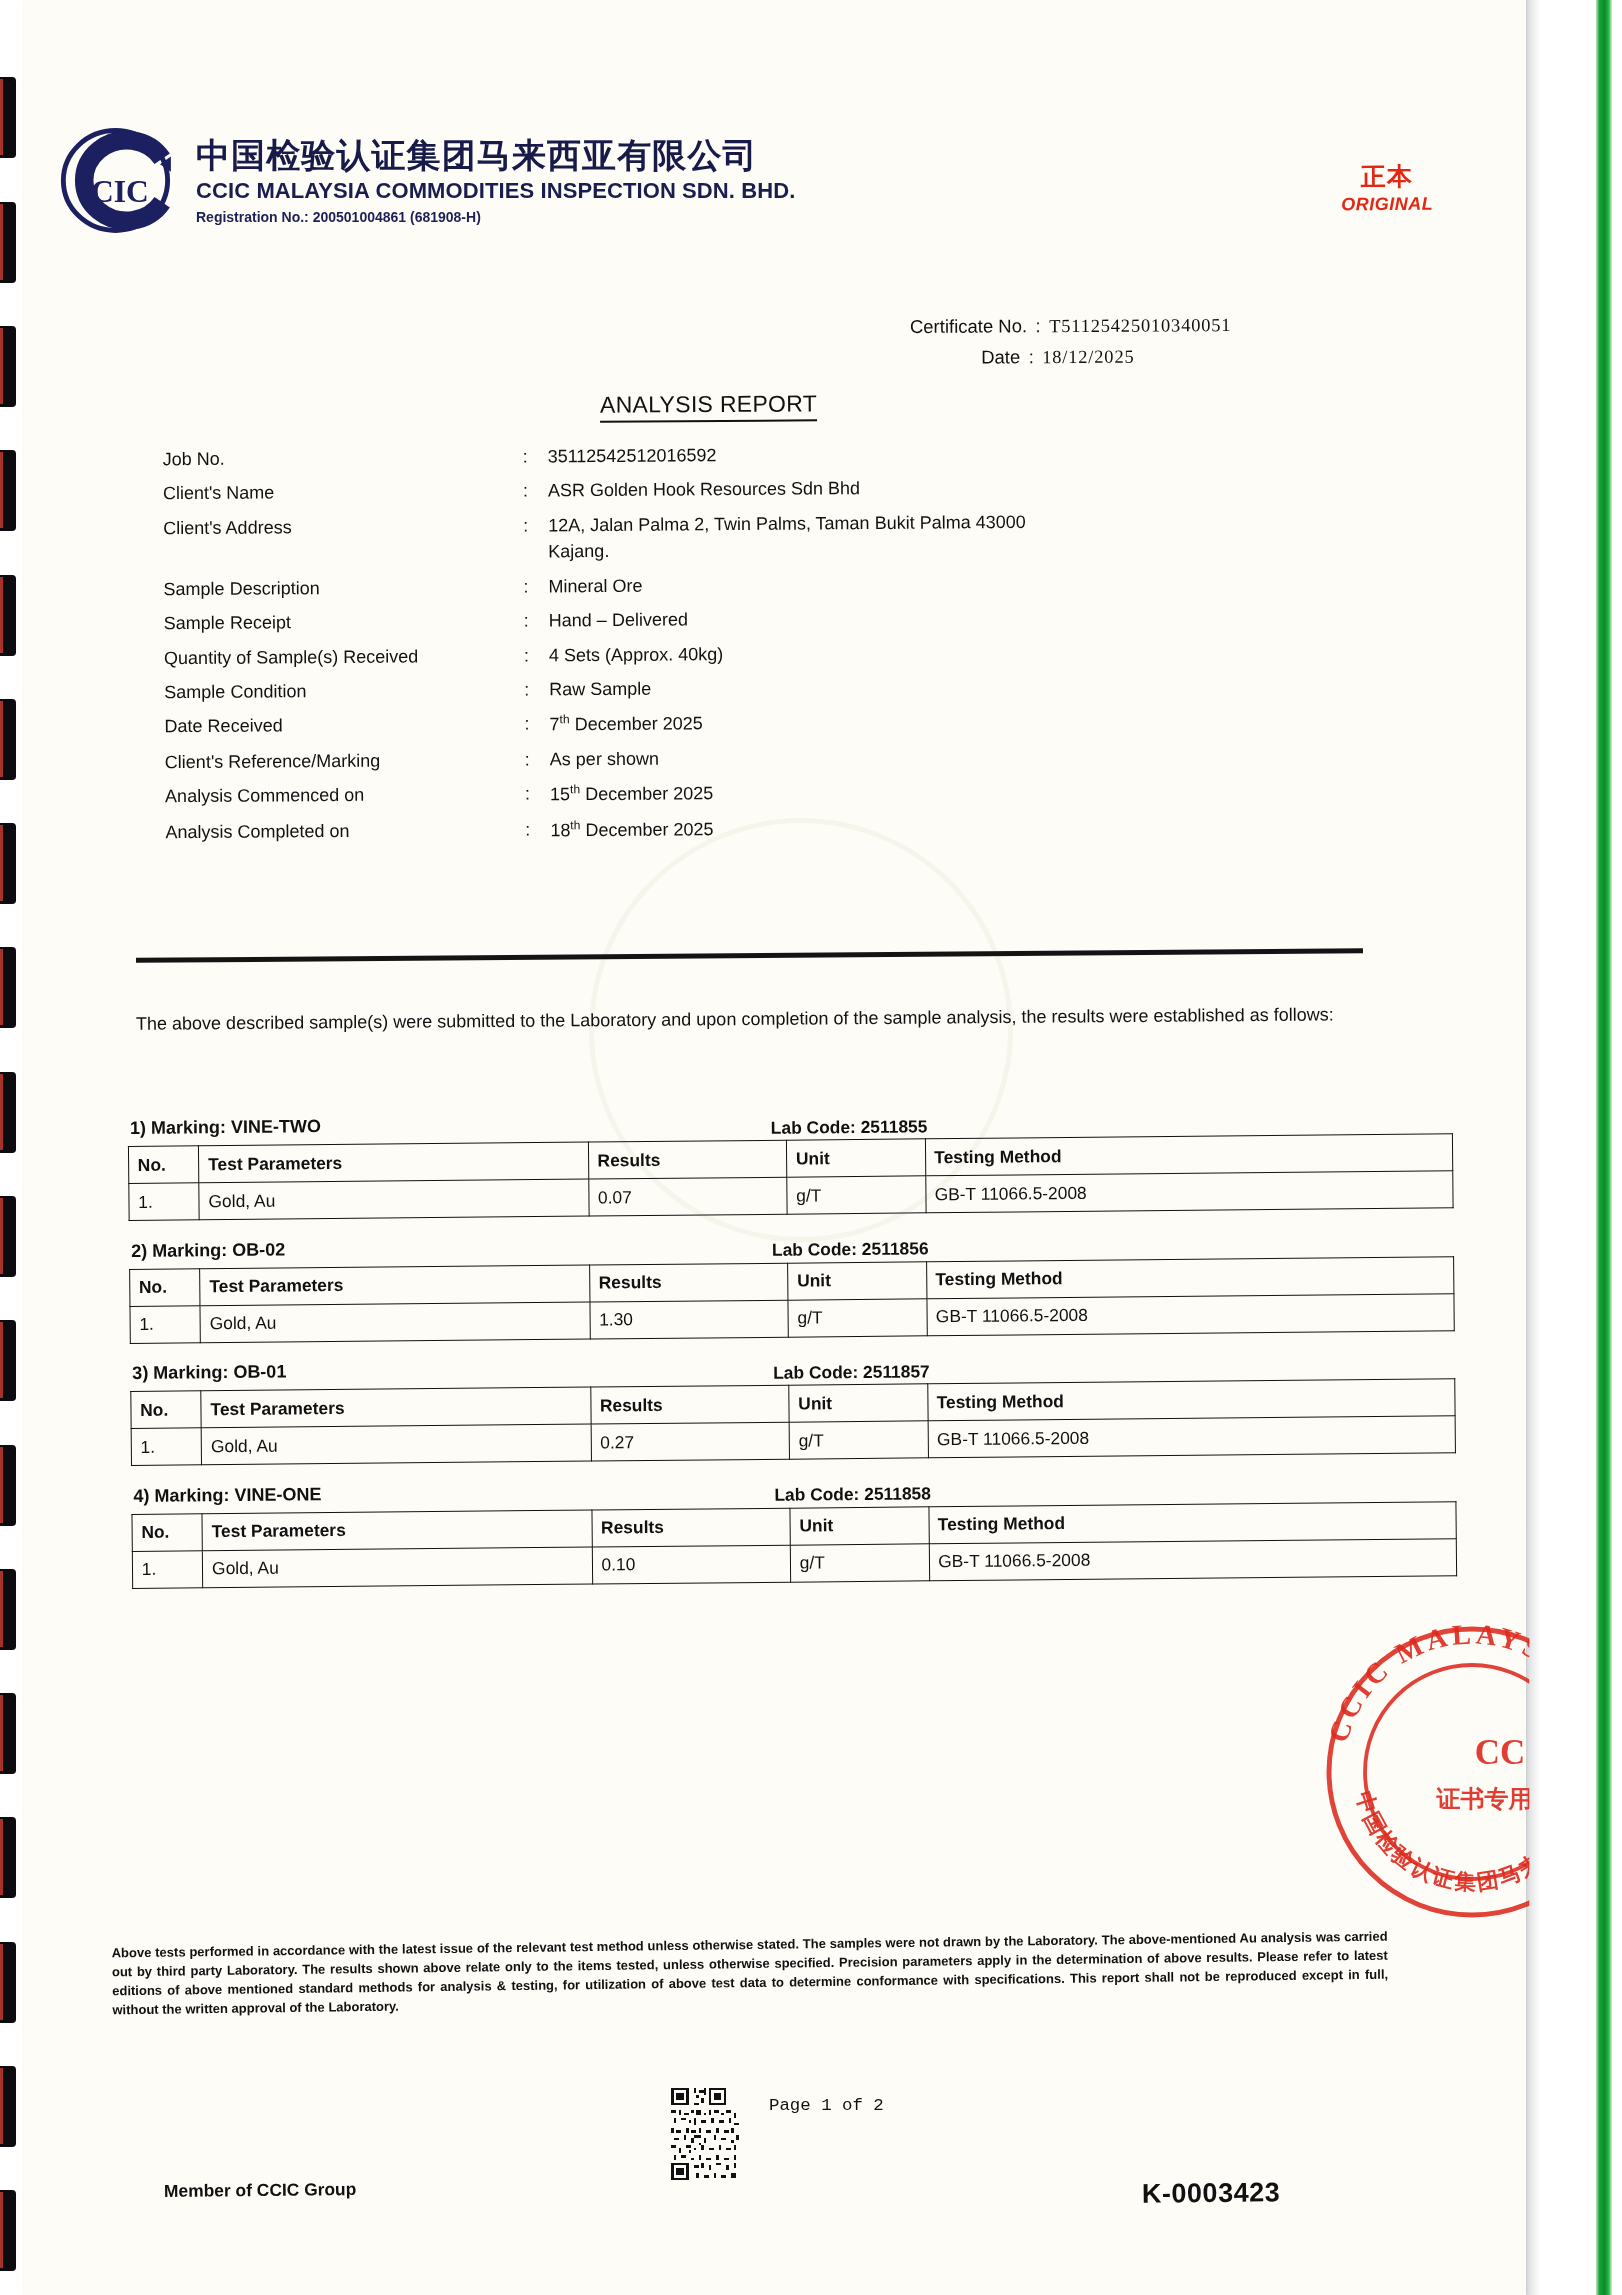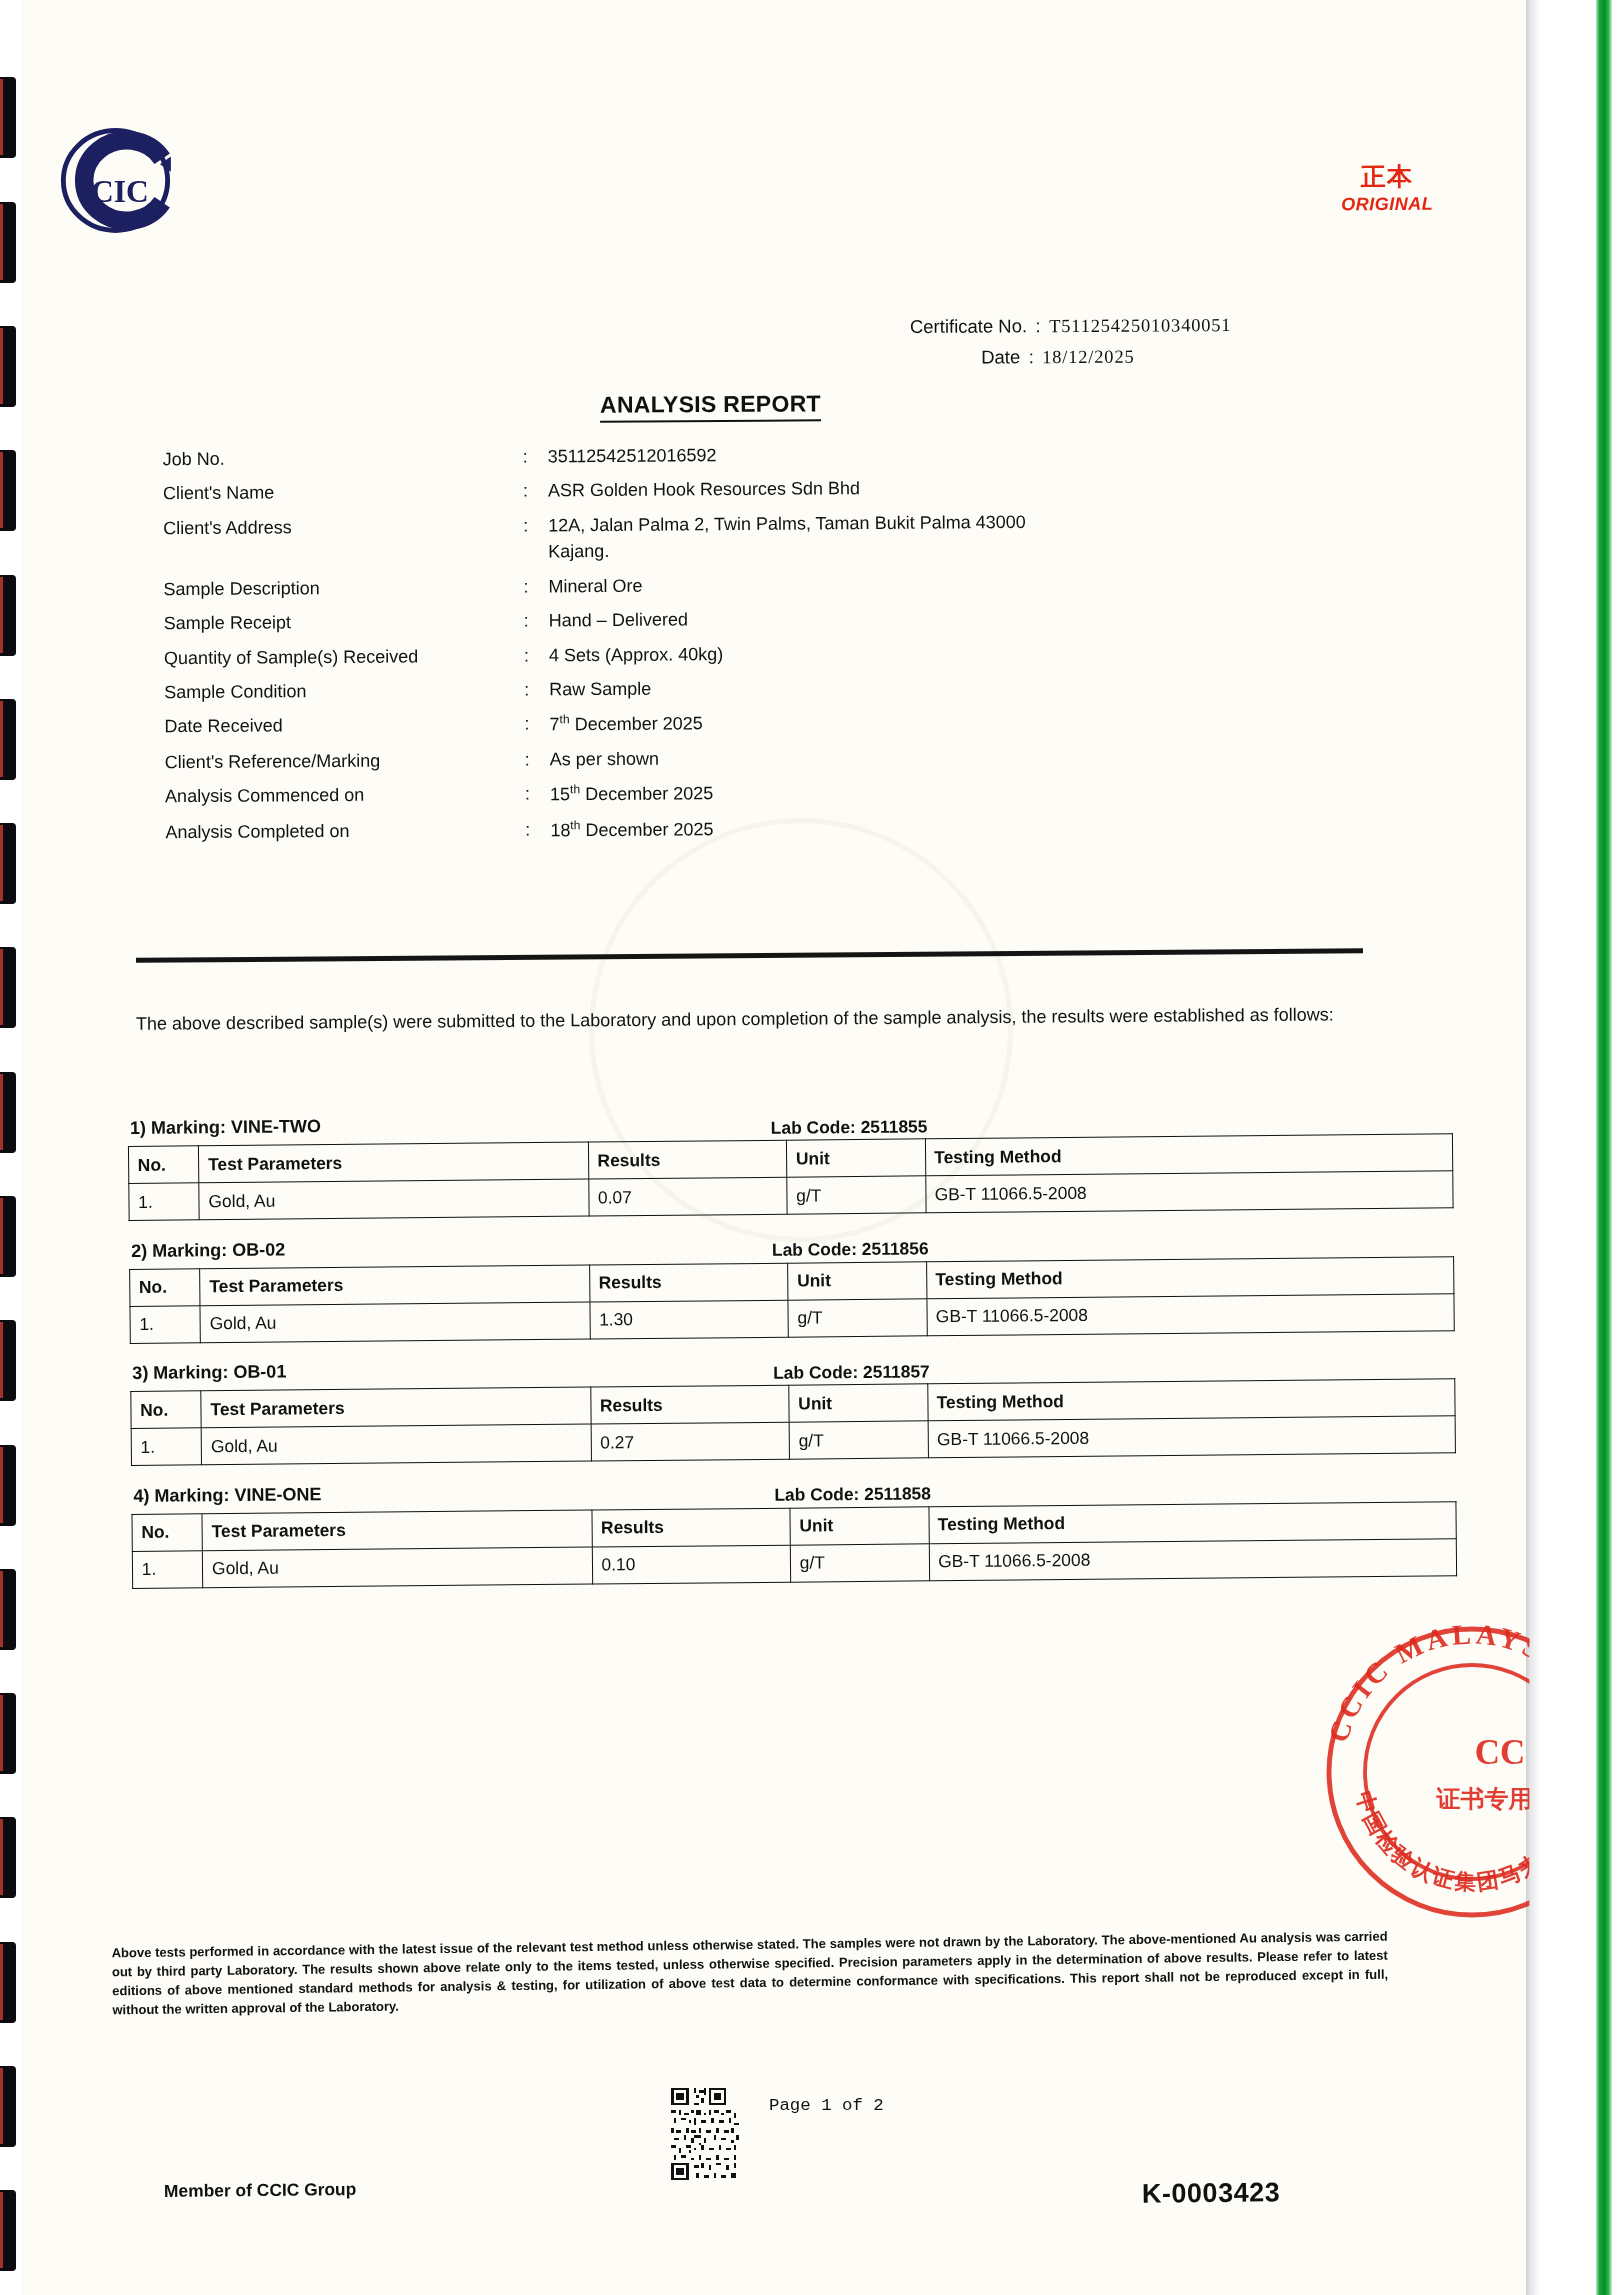--- a/index.html
+++ b/index.html
@@ -154,21 +154,21 @@
   .cert-colon { display: inline-block; width: 22px; text-align: center; }
   .cert-value { font-family: "Liberation Serif", serif; letter-spacing: 0.8px; }
   #cert-row-date { padding-left: 71px; }
 
   
   #report-title {
     position: absolute;
     left: 600px;
     top: 391px;
     font-size: 23px;
-    font-weight: 700;
+    font-weight: 400;
     letter-spacing: 0.3px;
     border-bottom: 2.7px solid #111;
     padding-bottom: 1.6px;
     transform: rotate(-0.35deg);
   }
 
   
   #info-block {
     position: absolute;
     left: 164px;
@@ -360,20 +360,25 @@
 
   <div id="watermark"></div>
 
   <svg id="logo-mark" viewBox="0 0 232 200">
     <ellipse cx="104" cy="100" rx="96" ry="92" fill="none" stroke="#1d2060" stroke-width="9"></ellipse>
     <path d="M190 60 A78 74 0 1 0 190 140" fill="none" stroke="#1d2060" stroke-width="34"></path>
     <path d="M186 70 L206 56 L206 84 Z" fill="#1d2060"></path>
     <text x="112" y="140" font-family="Liberation Serif, serif" font-size="58" font-weight="700" fill="#1d2060" text-anchor="middle">CIC</text>
   </svg>
 
+  <div id="company-block">
+    <div id="company-cn">中国检验认证集团马来西亚有限公司</div>
+    <div id="company-en">CCIC MALAYSIA COMMODITIES INSPECTION SDN. BHD.</div>
+    <div id="company-reg">Registration No.: 200501004861 (681908-H)</div>
+  </div>
 
   <div id="original-stamp">
     <div id="stamp-cn">正本</div>
     <div id="stamp-en">ORIGINAL</div>
   </div>
 
   <div id="cert-block">
     <div class="cert-row">
       <span class="cert-label">Certificate No.</span><span class="cert-colon">:</span><span class="cert-value">T51125425010340051</span>
     </div>

